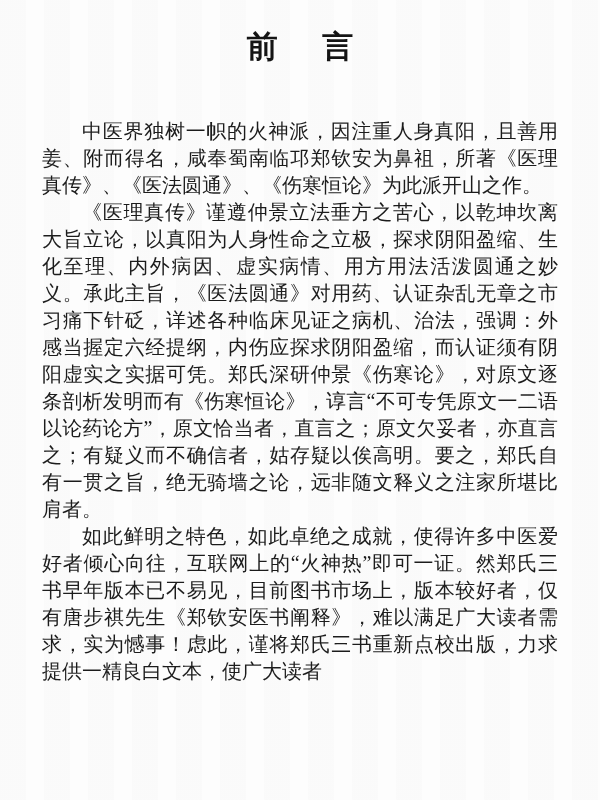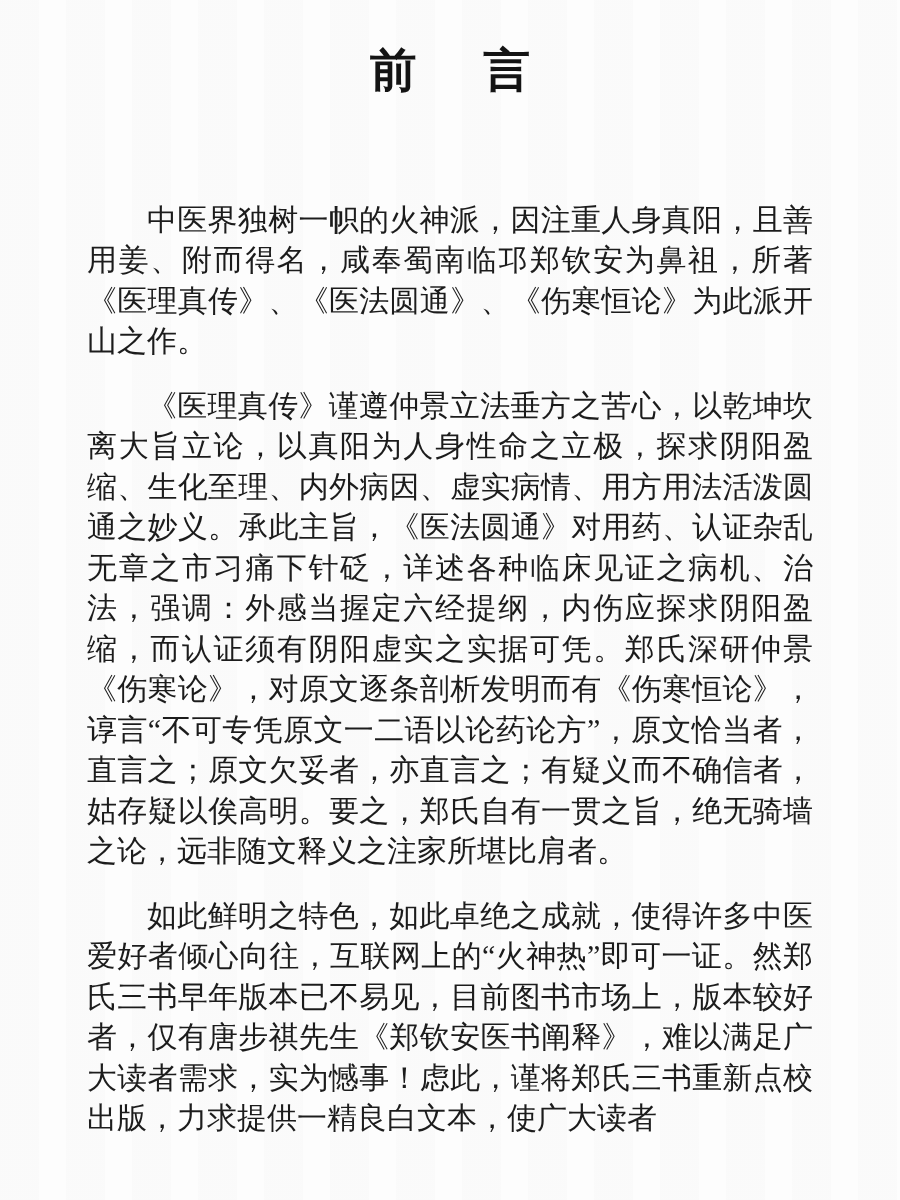--- a/index.html
+++ b/index.html
@@ -34,21 +34,21 @@
     position: absolute;
     top: 118px;
     left: 42px;
     width: 516px;
     font-size: 20px;
     line-height: 27px;
     text-align: justify;
     color: #1c1c1c;
   }
   .body-text p {
-    margin: 16px;
+    margin: 0;
     padding: 0;
     text-indent: 2em;
   }
 </style>
 </head>
 <body>
 
 <div class="page">
   <h1 class="title">前　言</h1>
 

